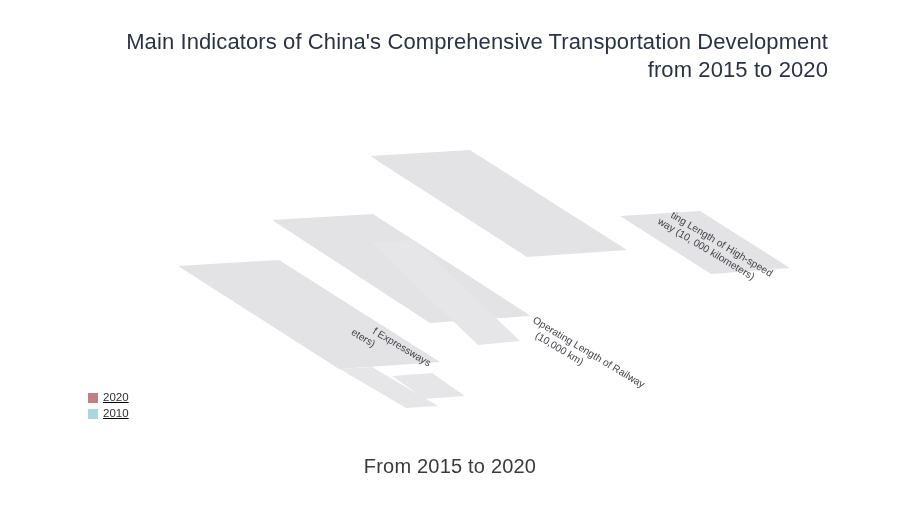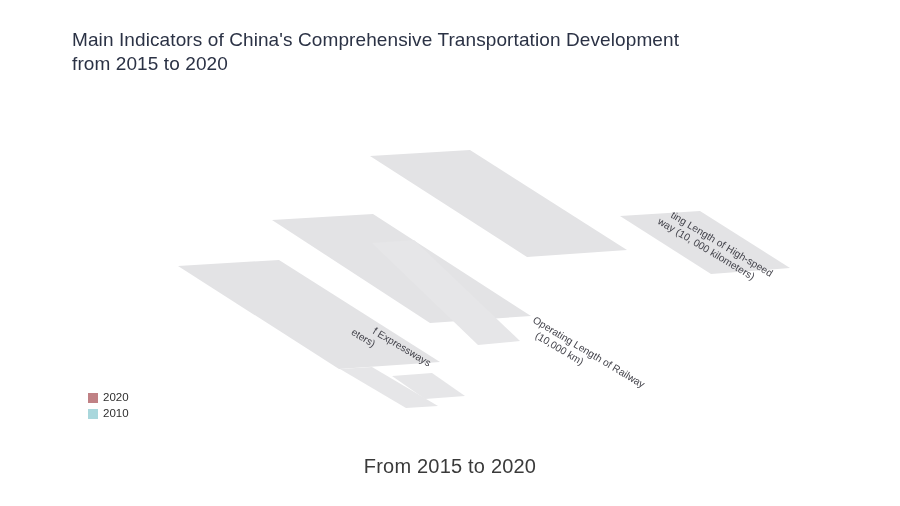--- a/index.html
+++ b/index.html
@@ -14,45 +14,46 @@
     position: relative;
     width: 900px;
     height: 506px;
     background: #ffffff;
     overflow: hidden;
   }
 
   
   .chart-title {
     position: absolute;
-    left: 72px;
+    left: 48px;
     top: 28px;
     width: 780px;
-    text-align: left;
-    font-size: 19px;
+    text-align: right;
+    font-size: 22px;
     line-height: 1.28;
     color: #2b3245;
     letter-spacing: 0.1px;
     white-space: pre-line;
   }
 
   
   .plot3d {
     position: absolute;
     left: 0;
     top: 0;
     width: 900px;
     height: 506px;
   }
 
   
   .legend {
     position: absolute;
     left: 88px;
     top: 391px;
+    text-decoration: underline;
   }
   .legend-row {
     display: flex;
     align-items: center;
     height: 14px;
     margin-bottom: 2px;
   }
   .legend-swatch {
     width: 10px;
     height: 10px;

